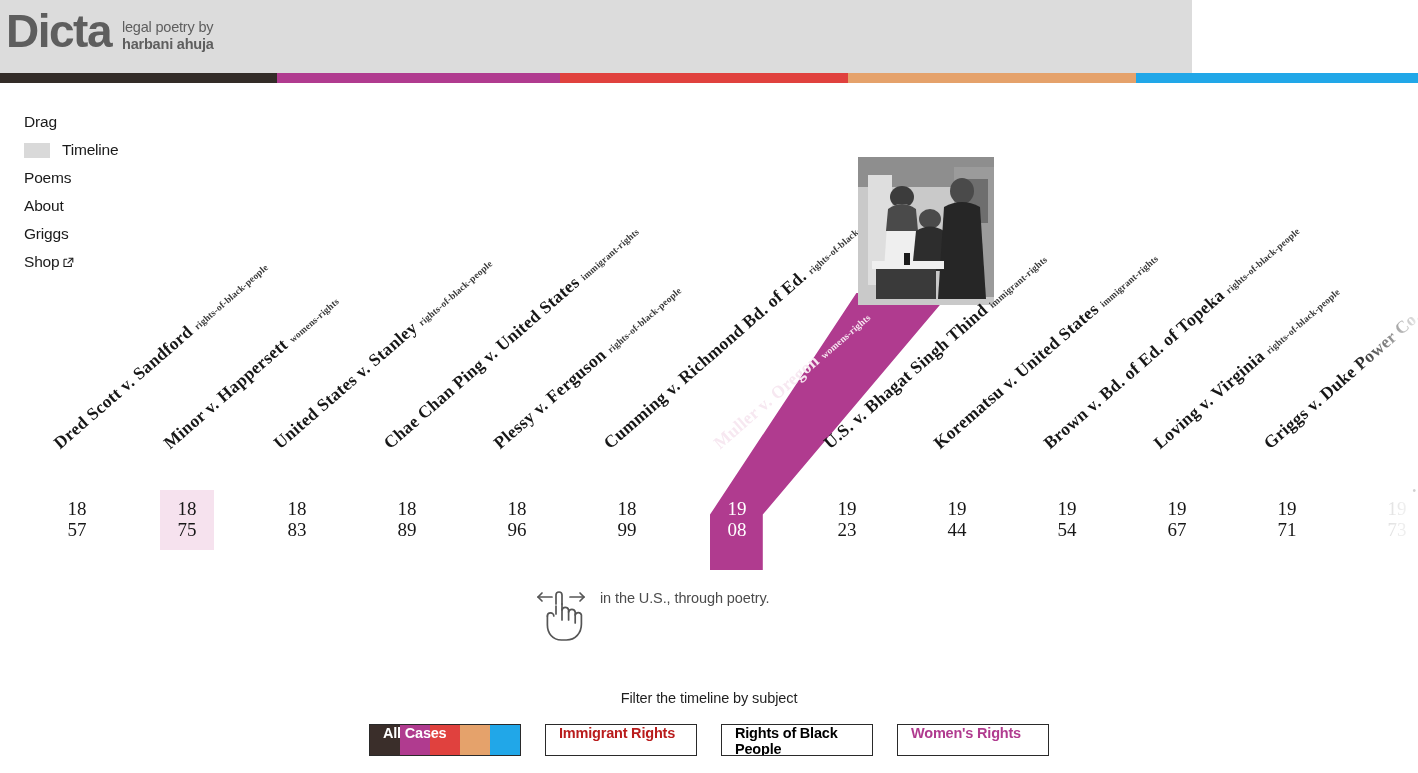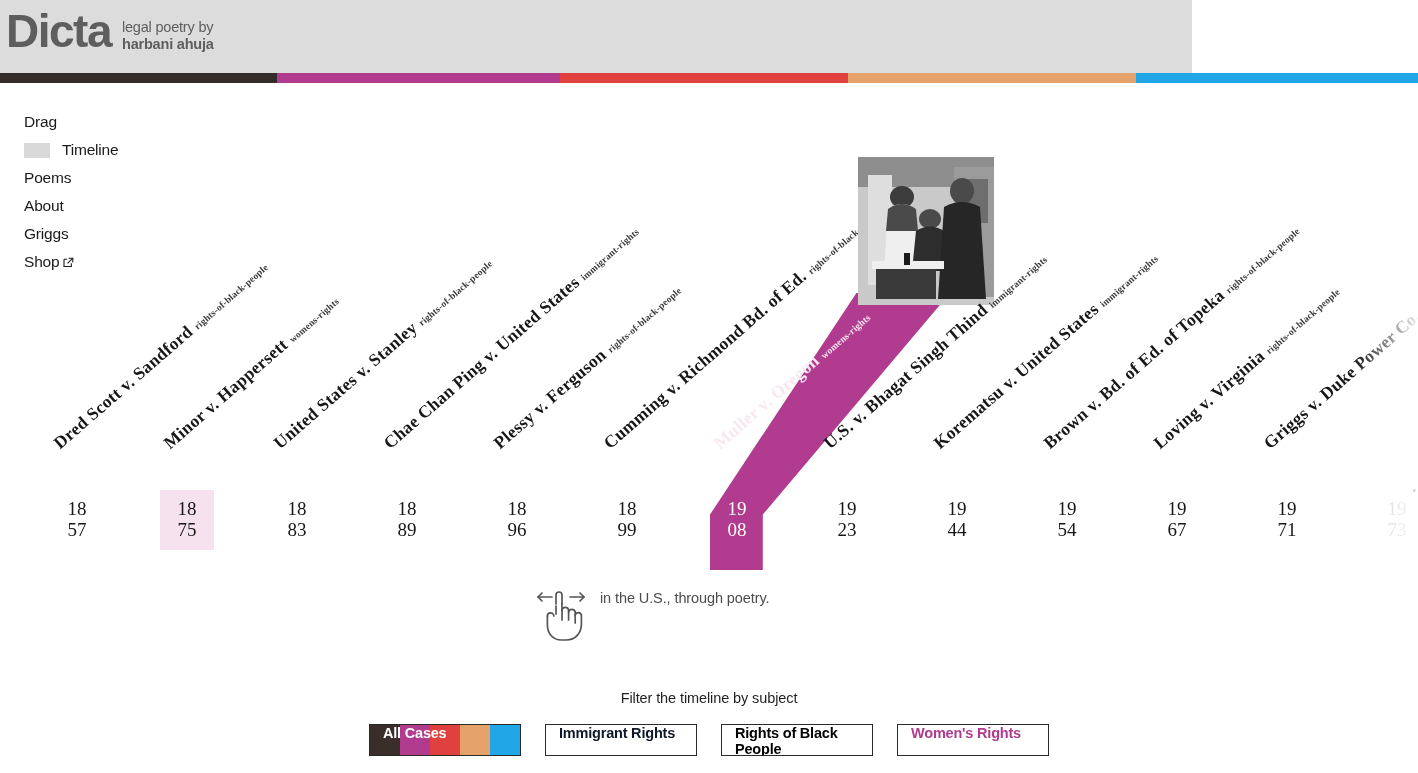--- a/index.html
+++ b/index.html
@@ -157,21 +157,21 @@
   .filter-btn .fb-label {
     position: relative; z-index: 2;
     font-size: 14.5px; font-weight: 700; letter-spacing: -0.2px;
     padding-left: 13px; line-height: 16px;
   }
   .filter-stripes {
     position: absolute; inset: 0; display: flex; z-index: 1;
   }
   .filter-stripes .seg { flex: 1; height: 100%; }
   #btn-all .fb-label { color: #ffffff; }
-  #btn-immigrant .fb-label { color: #0f172a; }
+  #btn-immigrant .fb-label { color: #b91c1c; }
   #btn-black .fb-label { color: #000000; }
   #btn-women .fb-label { color: #b03b8f; }
 
   
   #right-fade {
     position: absolute; right: 0; top: 150px;
     width: 64px; height: 420px;
     background: linear-gradient(to right, rgba(255,255,255,0), rgba(255,255,255,0.92));
     pointer-events: none;
   }

